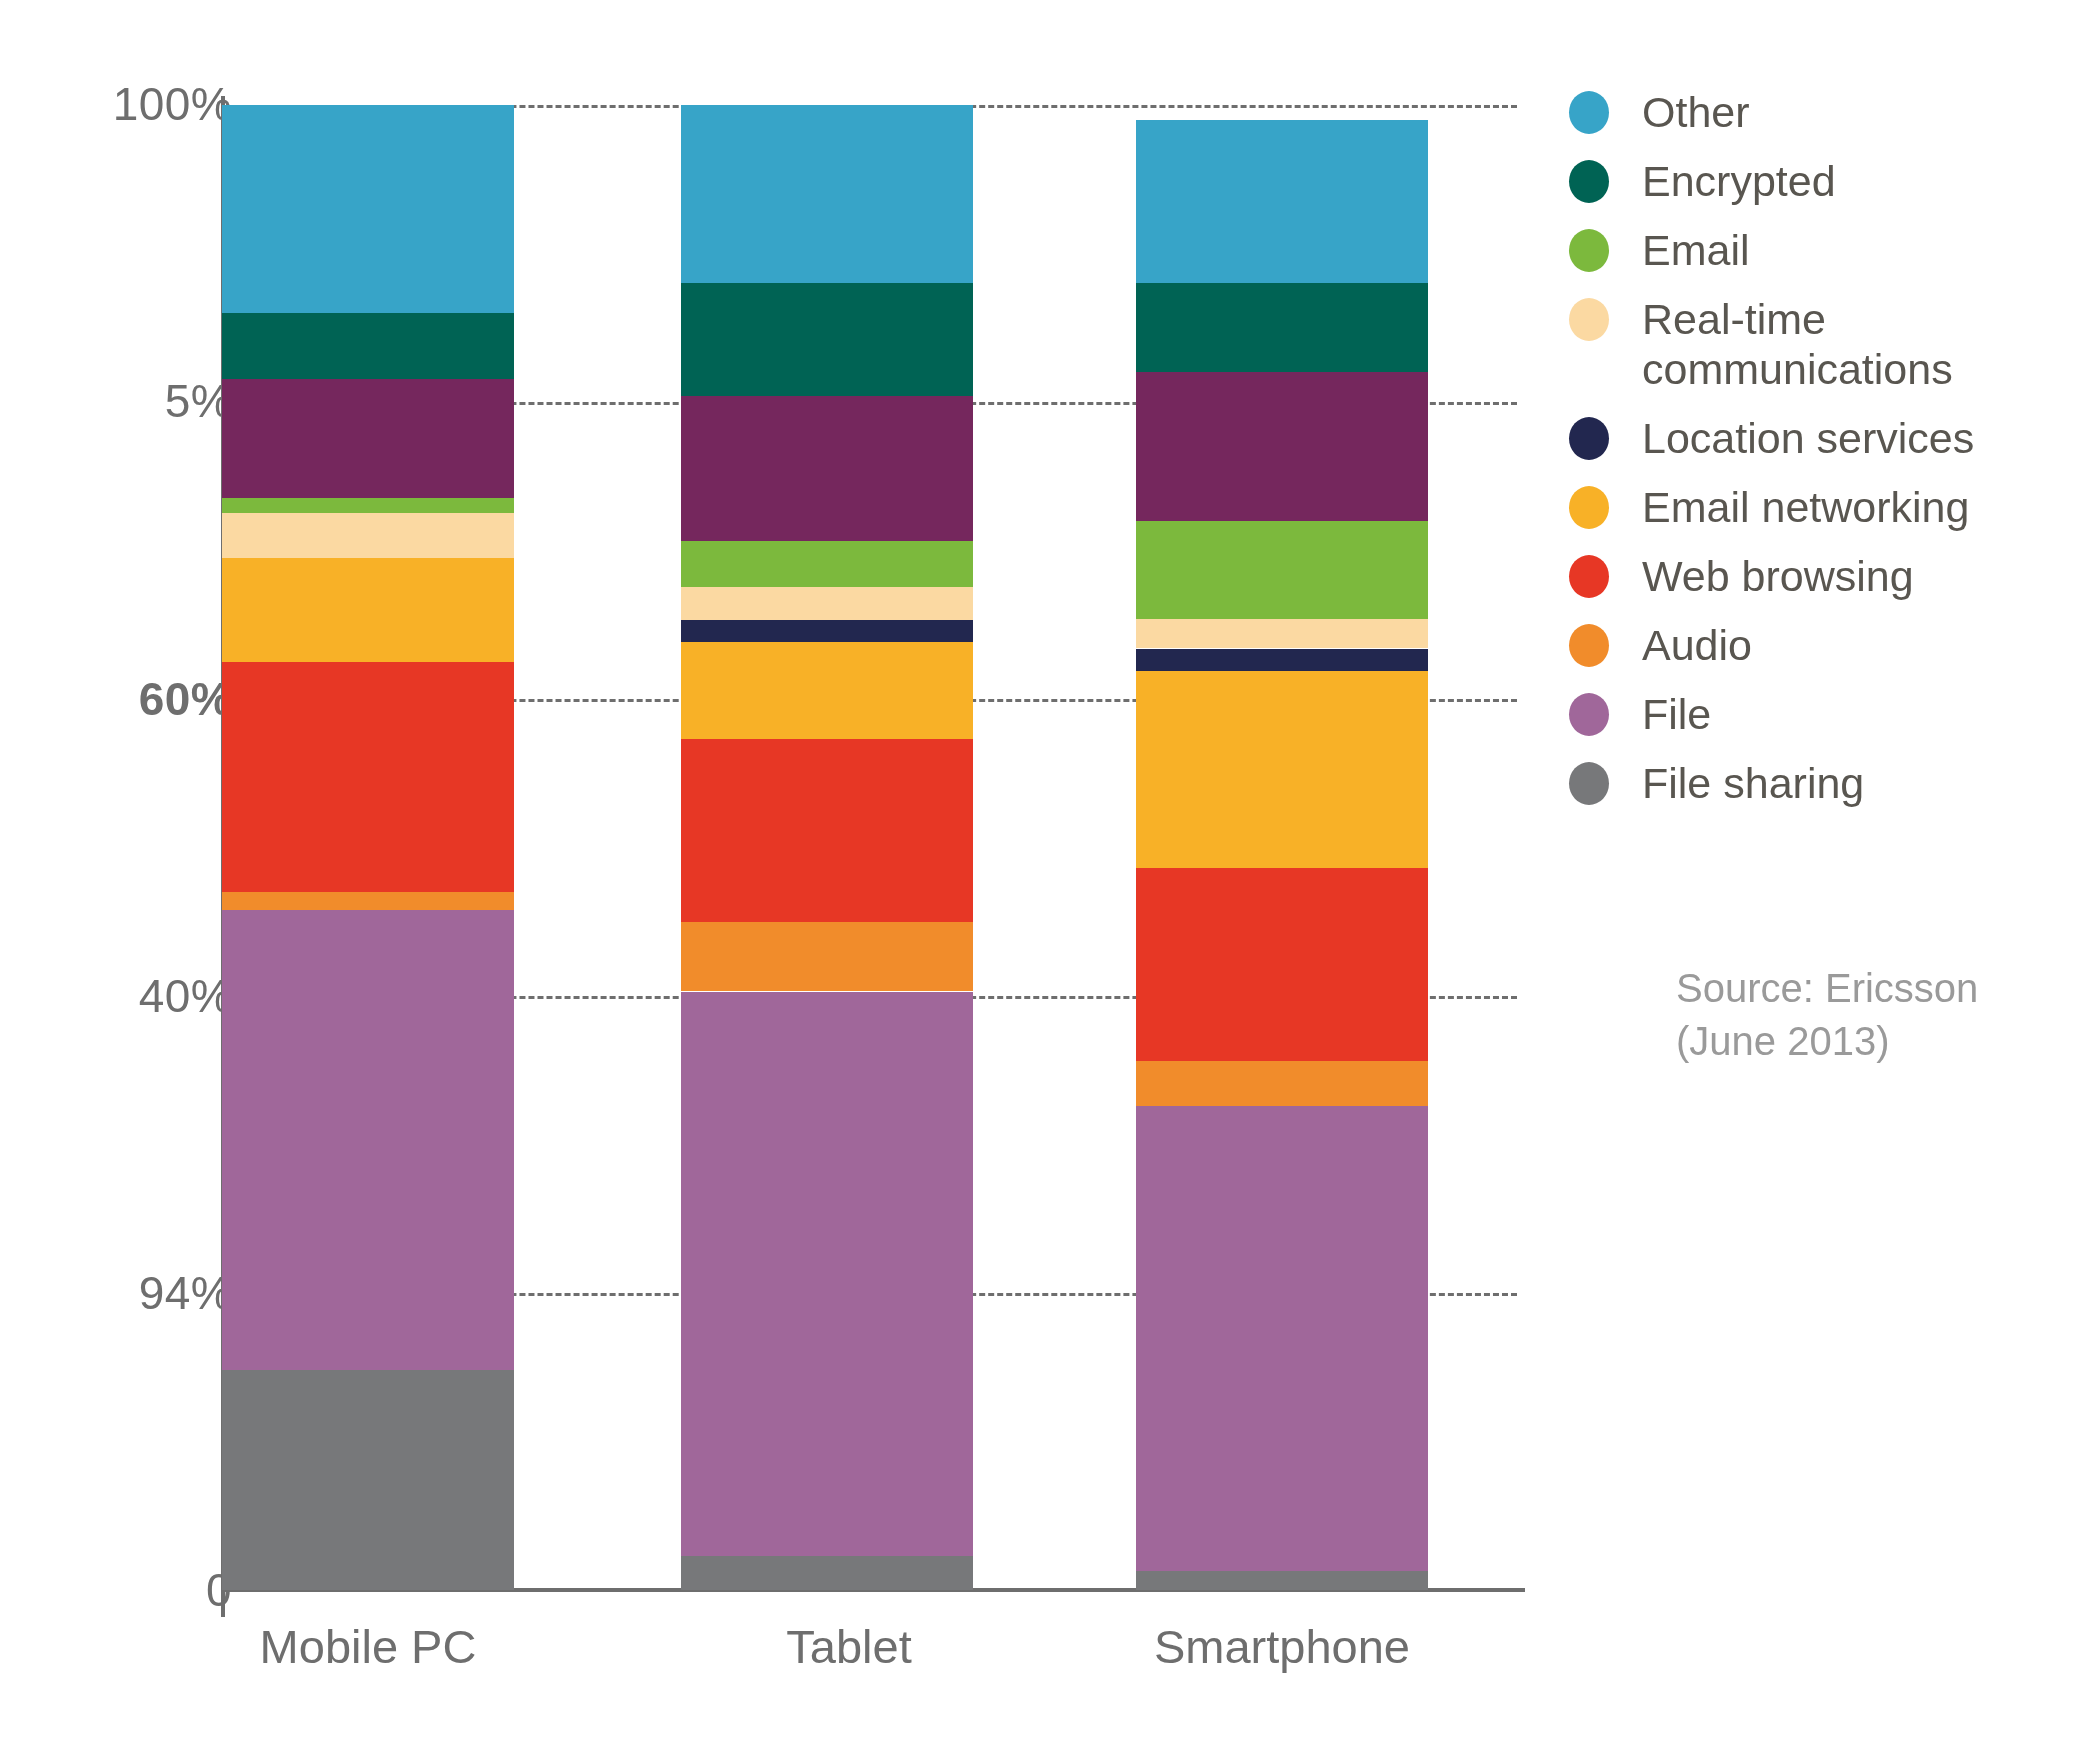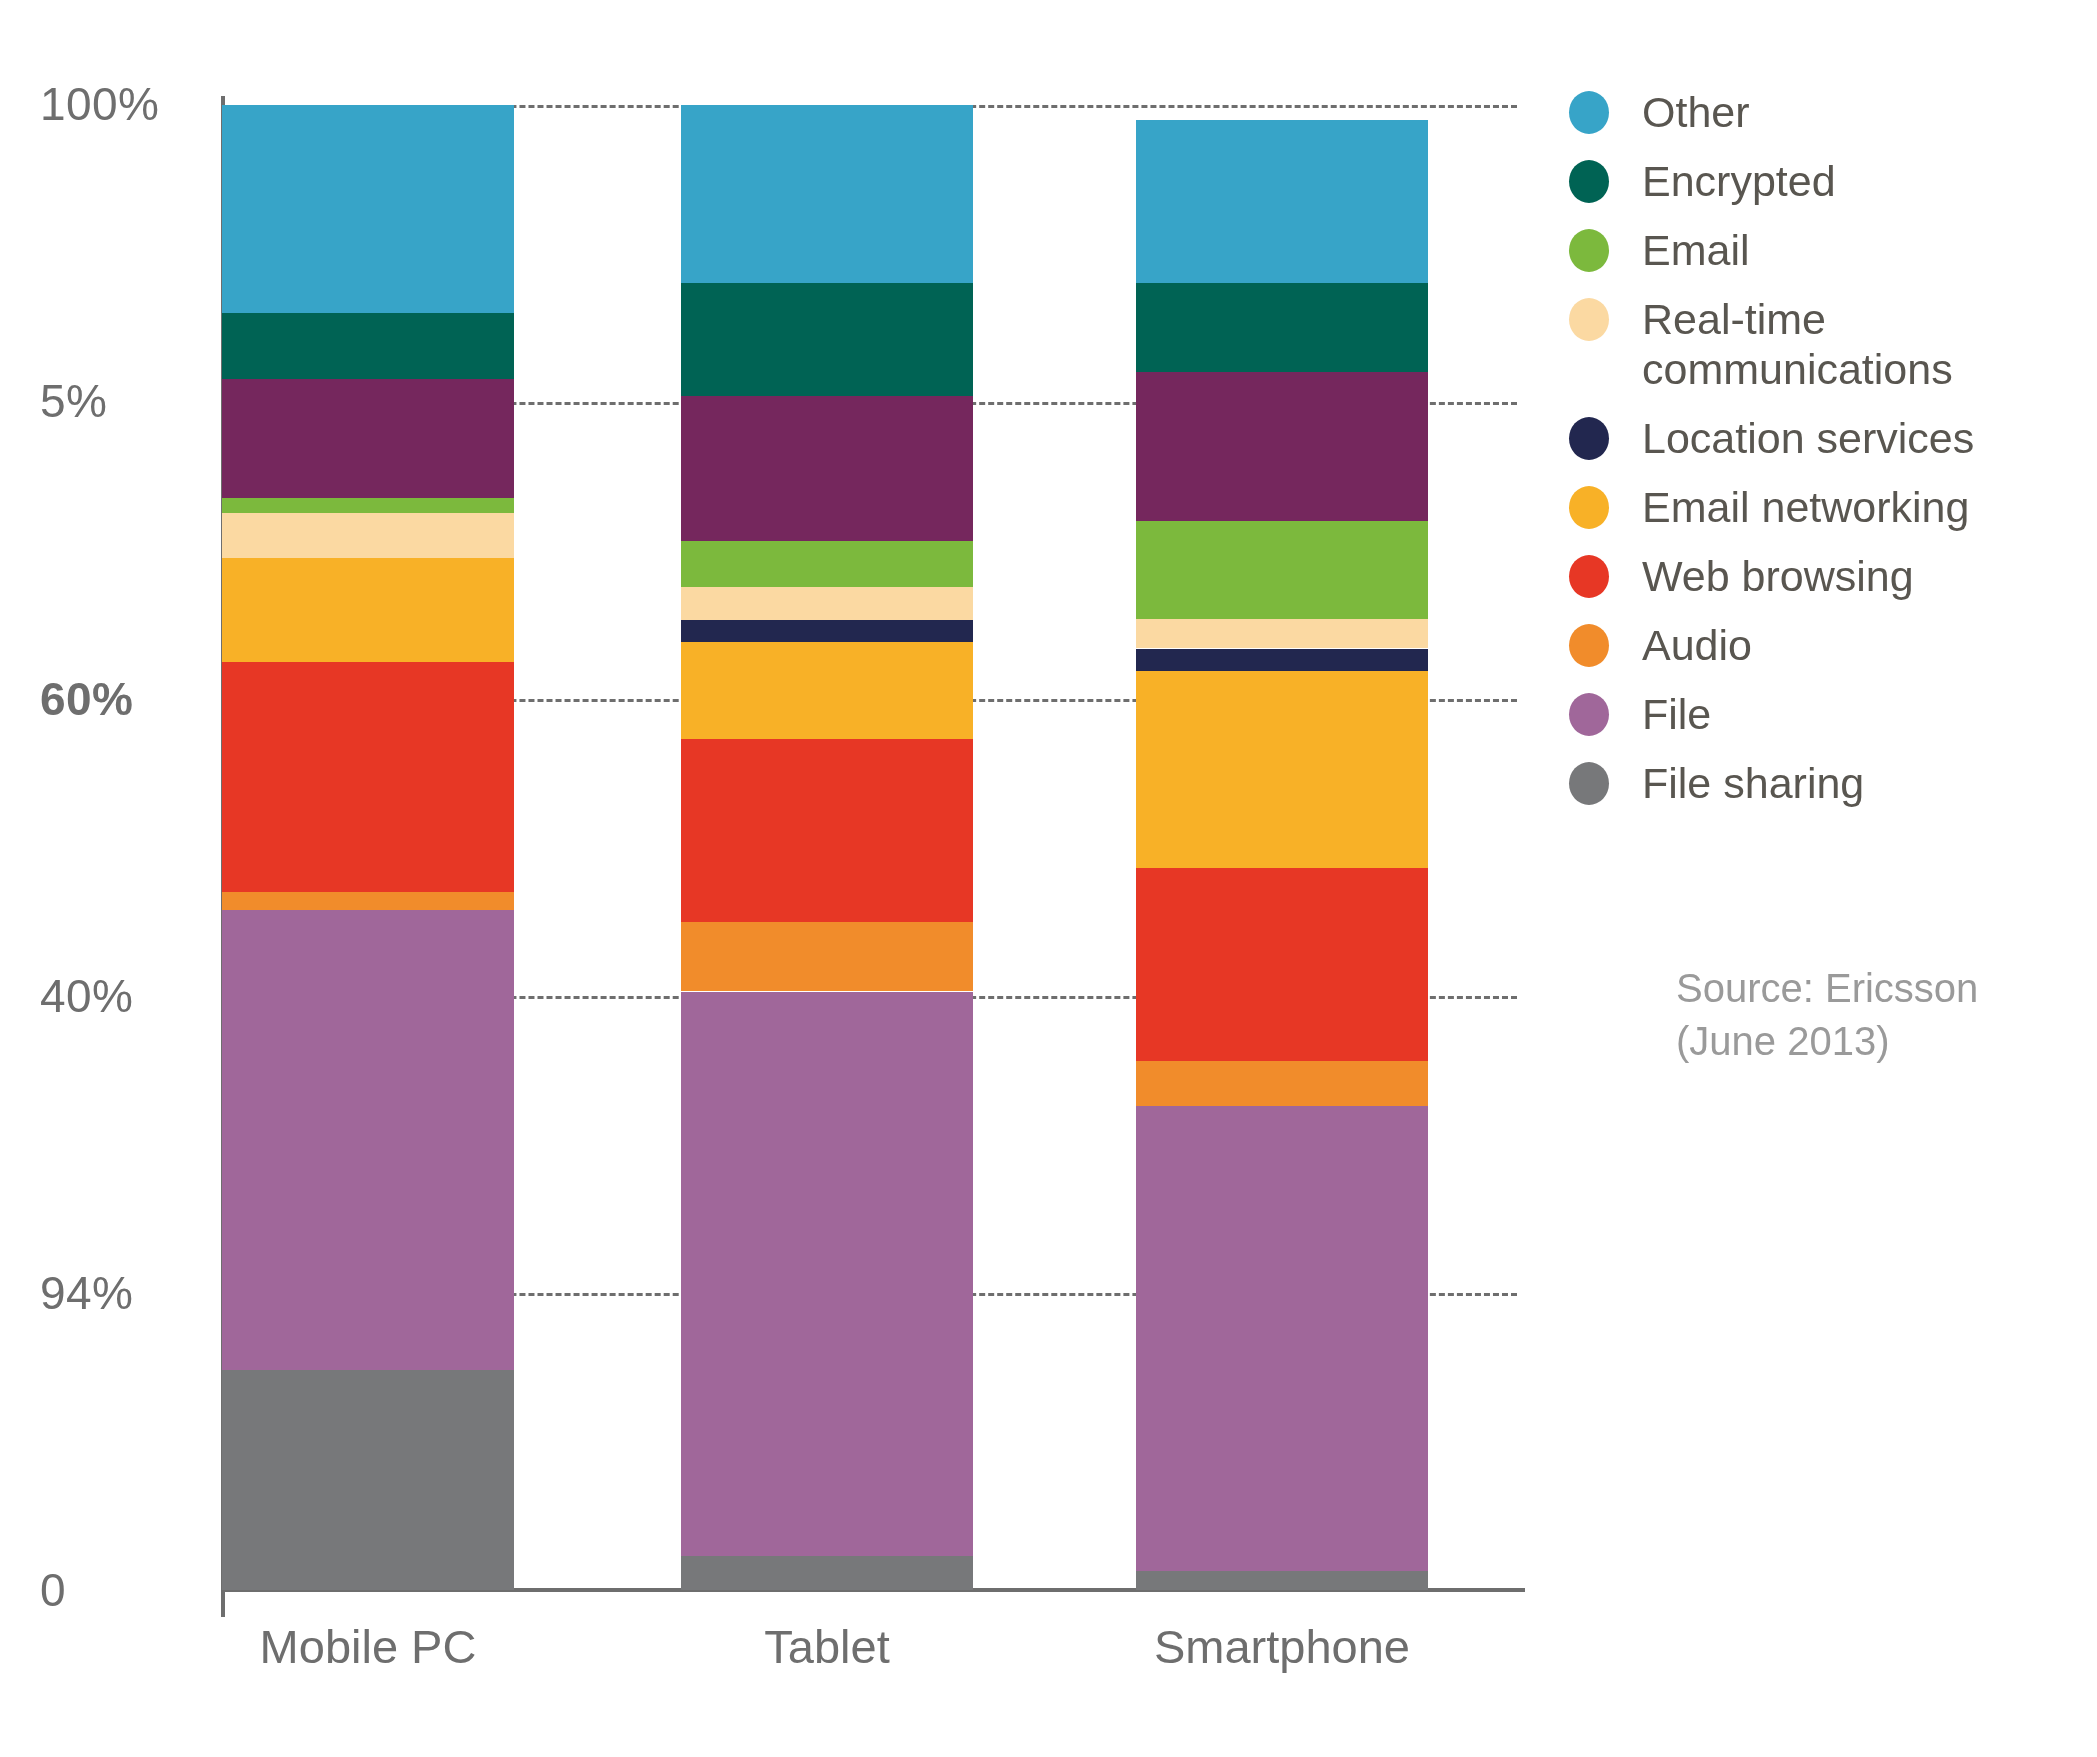--- a/index.html
+++ b/index.html
@@ -52,20 +52,21 @@
     position: absolute;
     left: 0px;
     width: 1295px;
     height: 0px;
     border-top: 3.7px dashed #6e6e6e;
   }
 
   .ytick-label {
     position: absolute;
     right: 1865px;
+    text-align: right;
     width: 192px;
     color: #6e6e6e;
     font-size: 46px;
     line-height: 46px;
     letter-spacing: 0.4px;
   }
 
   .bars-layer {
     position: absolute;
     left: 0;
@@ -193,21 +194,21 @@
           <div class="bar-seg" title="Smartphone — Email: 6.6%" style="background: rgb(124, 185, 61); height: 98px; bottom: 971px; top: auto;"></div>
           <div class="bar-seg" title="Smartphone — Software download &amp; update: 10%" style="background: rgb(117, 39, 93); height: 149px; bottom: 1069px; top: auto;"></div>
           <div class="bar-seg" title="Smartphone — Encrypted: 6%" style="background: rgb(0, 99, 84); height: 89px; bottom: 1218px; top: auto;"></div>
           <div class="bar-seg" title="Smartphone — Other: 11%" style="background: rgb(55, 164, 200); height: 163px; bottom: 1307px; top: auto;"></div>
         </div>
       </div>
   </div>
 
   <div id="xtick-layer">
       <div class="xtick-label" style="left: 146px;">Mobile PC</div>
-      <div class="xtick-label" style="left: 605px;">Tablet</div>
+      <div class="xtick-label" style="left: 627px;">Tablet</div>
       <div class="xtick-label" style="left: 1060px;">Smartphone</div>
     </div>
 
   <div class="legend" id="legend">
       <div class="legend-item">
         <span class="legend-swatch" style="background: rgb(55, 164, 200);"></span>
         <span class="legend-label">Other</span>
       </div>
       <div class="legend-item">
         <span class="legend-swatch" style="background: rgb(0, 99, 84);"></span>

